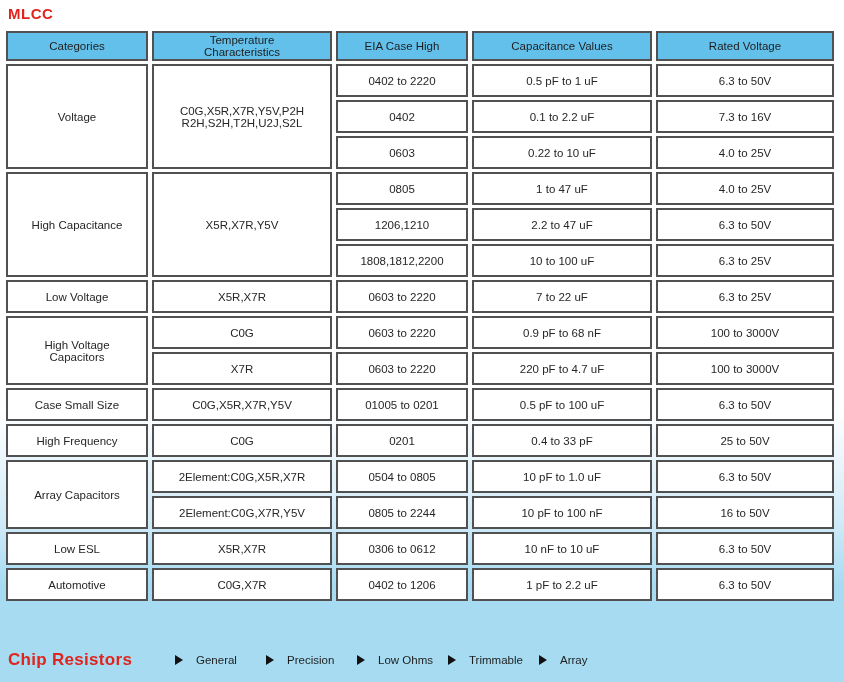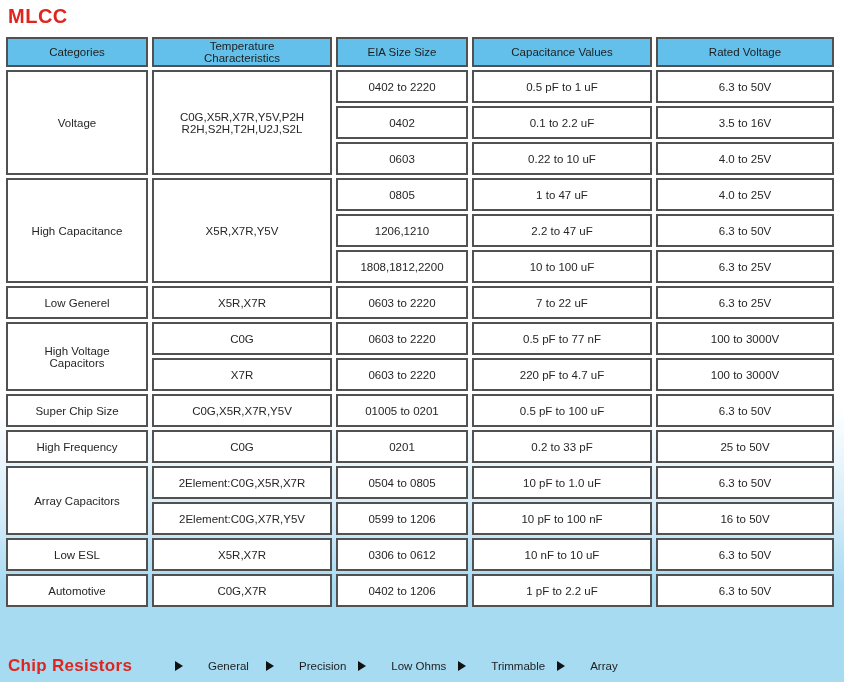--- a/index.html
+++ b/index.html
@@ -9,21 +9,21 @@
     height: 682px;
     overflow: hidden;
     font-family: "Liberation Sans", "DejaVu Sans", sans-serif;
     background: linear-gradient(180deg, #ffffff 0%, #ffffff 60%, #d2ebf8 76%, #a6dbf2 86%, #a6dbf2 100%);
     color: #262626;
   }
   .page { width: 844px; height: 682px; position: relative; }
 
   .title {
     margin: 5px 0 6px 8px;
-    font-size: 20px;
+    font-size: 15px;
     font-weight: bold;
     letter-spacing: 0.5px;
     color: #e0241e;
   }
 
   table.mlcc {
     border-collapse: separate;
     border-spacing: 4px 3px;
     table-layout: fixed;
     width: 836px;
@@ -58,21 +58,21 @@
   }
   .legend-title {
     width: 167px;
     font-size: 17px;
     font-weight: bold;
     letter-spacing: 0.3px;
     color: #e0241e;
     flex: 0 0 auto;
   }
   .legend-items { display: flex; align-items: center; gap: 12px; }
-  .legend-item { display: flex; align-items: center; gap: 25px; }
+  .legend-item { display: flex; align-items: center; gap: 13px; }
   .legend-row:nth-child(1) .legend-item { min-width: 79px; }
   .legend-row:nth-child(2) .legend-item { min-width: 167px; }
   .legend-item .bullet {
     width: 0; height: 0; flex: 0 0 auto;
     border-left: 8px solid #111111;
     border-top: 5px solid transparent;
     border-bottom: 5px solid transparent;
   }
   .legend-item .label { font-size: 11.5px; color: #1e1e1e; }
 </style>
@@ -89,38 +89,38 @@
       <col style="width:180px">
       <col style="width:132px">
       <col style="width:180px">
       <col>
     </colgroup>
     <thead>
       <tr>
           <th>Categories</th>
           <th>Temperature
 Characteristics</th>
-          <th>EIA Size Size</th>
+          <th>EIA Case High</th>
           <th>Capacitance Values</th>
           <th>Rated Voltage</th>
         </tr>
     </thead>
     <tbody>
         <tr>
           <td rowspan="3">Voltage</td>
           <td rowspan="3">C0G,X5R,X7R,Y5V,P2H
 R2H,S2H,T2H,U2J,S2L</td>
           <td>0402 to 2220</td>
           <td>0.5 pF to 1 uF</td>
           <td>6.3 to 50V</td>
         </tr>
         <tr>
           <td>0402</td>
           <td>0.1 to 2.2 uF</td>
-          <td>3.5 to 16V</td>
+          <td>7.3 to 16V</td>
         </tr>
         <tr>
           <td>0603</td>
           <td>0.22 to 10 uF</td>
           <td>4.0 to 25V</td>
         </tr>
         <tr>
           <td rowspan="3">High Capacitance</td>
           <td rowspan="3">X5R,X7R,Y5V</td>
           <td>0805</td>
@@ -131,64 +131,64 @@
           <td>1206,1210</td>
           <td>2.2 to 47 uF</td>
           <td>6.3 to 50V</td>
         </tr>
         <tr>
           <td>1808,1812,2200</td>
           <td>10 to 100 uF</td>
           <td>6.3 to 25V</td>
         </tr>
         <tr>
-          <td rowspan="1">Low Generel</td>
+          <td rowspan="1">Low Voltage</td>
           <td rowspan="1">X5R,X7R</td>
           <td>0603 to 2220</td>
           <td>7 to 22 uF</td>
           <td>6.3 to 25V</td>
         </tr>
         <tr>
           <td rowspan="2">High Voltage
 Capacitors</td>
           <td>C0G</td>
           <td>0603 to 2220</td>
-          <td>0.5 pF to 77 nF</td>
+          <td>0.9 pF to 68 nF</td>
           <td>100 to 3000V</td>
         </tr>
         <tr>
           <td>X7R</td>
           <td>0603 to 2220</td>
           <td>220 pF to 4.7 uF</td>
           <td>100 to 3000V</td>
         </tr>
         <tr>
-          <td rowspan="1">Super Chip Size</td>
+          <td rowspan="1">Case Small Size</td>
           <td rowspan="1">C0G,X5R,X7R,Y5V</td>
           <td>01005 to 0201</td>
           <td>0.5 pF to 100 uF</td>
           <td>6.3 to 50V</td>
         </tr>
         <tr>
           <td rowspan="1">High Frequency</td>
           <td rowspan="1">C0G</td>
           <td>0201</td>
-          <td>0.2 to 33 pF</td>
+          <td>0.4 to 33 pF</td>
           <td>25 to 50V</td>
         </tr>
         <tr>
           <td rowspan="2">Array Capacitors</td>
           <td>2Element:C0G,X5R,X7R</td>
           <td>0504 to 0805</td>
           <td>10 pF to 1.0 uF</td>
           <td>6.3 to 50V</td>
         </tr>
         <tr>
           <td>2Element:C0G,X7R,Y5V</td>
-          <td>0599 to 1206</td>
+          <td>0805 to 2244</td>
           <td>10 pF to 100 nF</td>
           <td>16 to 50V</td>
         </tr>
         <tr>
           <td rowspan="1">Low ESL</td>
           <td rowspan="1">X5R,X7R</td>
           <td>0306 to 0612</td>
           <td>10 nF to 10 uF</td>
           <td>6.3 to 50V</td>
         </tr>

